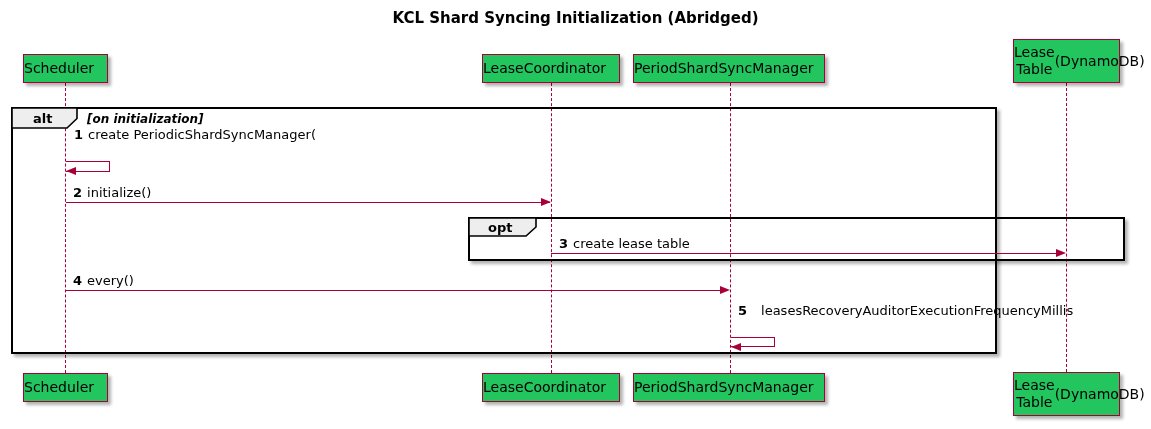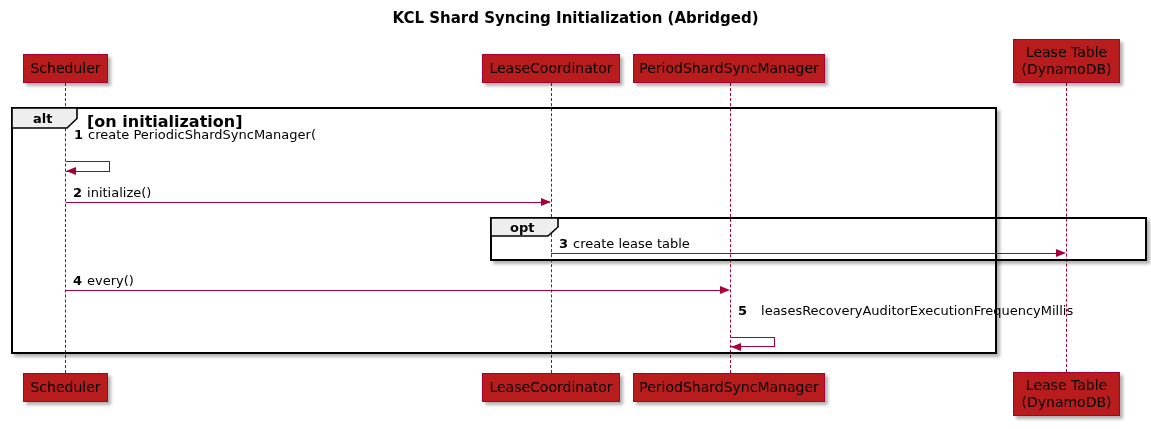--- a/index.html
+++ b/index.html
@@ -8,35 +8,35 @@
     font-family:"DejaVu Sans", sans-serif;color:#000;
   }
   .title{
     position:absolute;top:9px;left:0;width:100%;text-align:center;
     font-size:15px;font-weight:bold;
   }
   .lifeline{
     position:absolute;width:0;border-left:1px dashed #A80036;
   }
   .pbox{
-    position:absolute;background:#b91c1c;border:1.5px solid #A80036;
+    position:absolute;background:#22c55e;border:1.5px solid #A80036;
     box-shadow:3px 3px 3px rgba(0,0,0,0.3);
-    display:flex;flex-direction:column;align-items:center;justify-content:center;
+    display:flex;flex-direction:row;align-items:center;justify-content:space-between;
     font-size:14px;line-height:17px;box-sizing:border-box;text-align:center;
   }
   .frame{
     position:absolute;border:2px solid #000;box-sizing:border-box;
     box-shadow:3px 3px 3px rgba(0,0,0,0.3);background:transparent;
   }
   .frame-label-svg{position:absolute;left:-2px;top:-2px;}
   .frame-keyword{
     position:absolute;font-weight:bold;font-size:13px;
   }
   .frame-condition{
-    position:absolute;font-weight:bold;font-size:16px;
+    position:absolute;font-weight:bold;font-size:12px;font-style:italic;
   }
   .msg{
     position:absolute;display:flex;align-items:center;gap:5px;
     font-size:13px;line-height:15px;white-space:nowrap;
   }
   .msg .num{font-weight:bold;}
   .msg .lines{display:flex;flex-direction:row;}
   .msg .lines .l2{padding-left:9px;}
   .arrow-line{
     position:absolute;height:0;border-top:1px solid #A80036;
@@ -96,21 +96,21 @@
   </div>
 
   <div class="frame" style="left:11px;top:107px;width:986px;height:247px;">
     <svg class="frame-label-svg" width="72" height="23">
       <path d="M1,1 H66 V11.5 L56,21 H1 Z" fill="#EEEEEE" stroke="#000000" stroke-width="1.6"></path>
     </svg>
     <span class="frame-keyword" style="left:20px;top:2px;">alt</span>
     <span class="frame-condition" style="left:74px;top:3px;">[on initialization]</span>
   </div>
 
-  <div class="frame" style="left:490px;top:217px;width:657px;height:44px;">
+  <div class="frame" style="left:468px;top:217px;width:657px;height:44px;">
     <svg class="frame-label-svg" width="74" height="21">
       <path d="M1,1 H68 V10 L58,19 H1 Z" fill="#EEEEEE" stroke="#000000" stroke-width="1.6"></path>
     </svg>
     <span class="frame-keyword" style="left:18px;top:1px;">opt</span>
   </div>
 
   <div class="msg" style="left:74px;top:127px;">
     <span class="num">1</span>
     <span class="lines">
       <span>create PeriodicShardSyncManager(</span>

